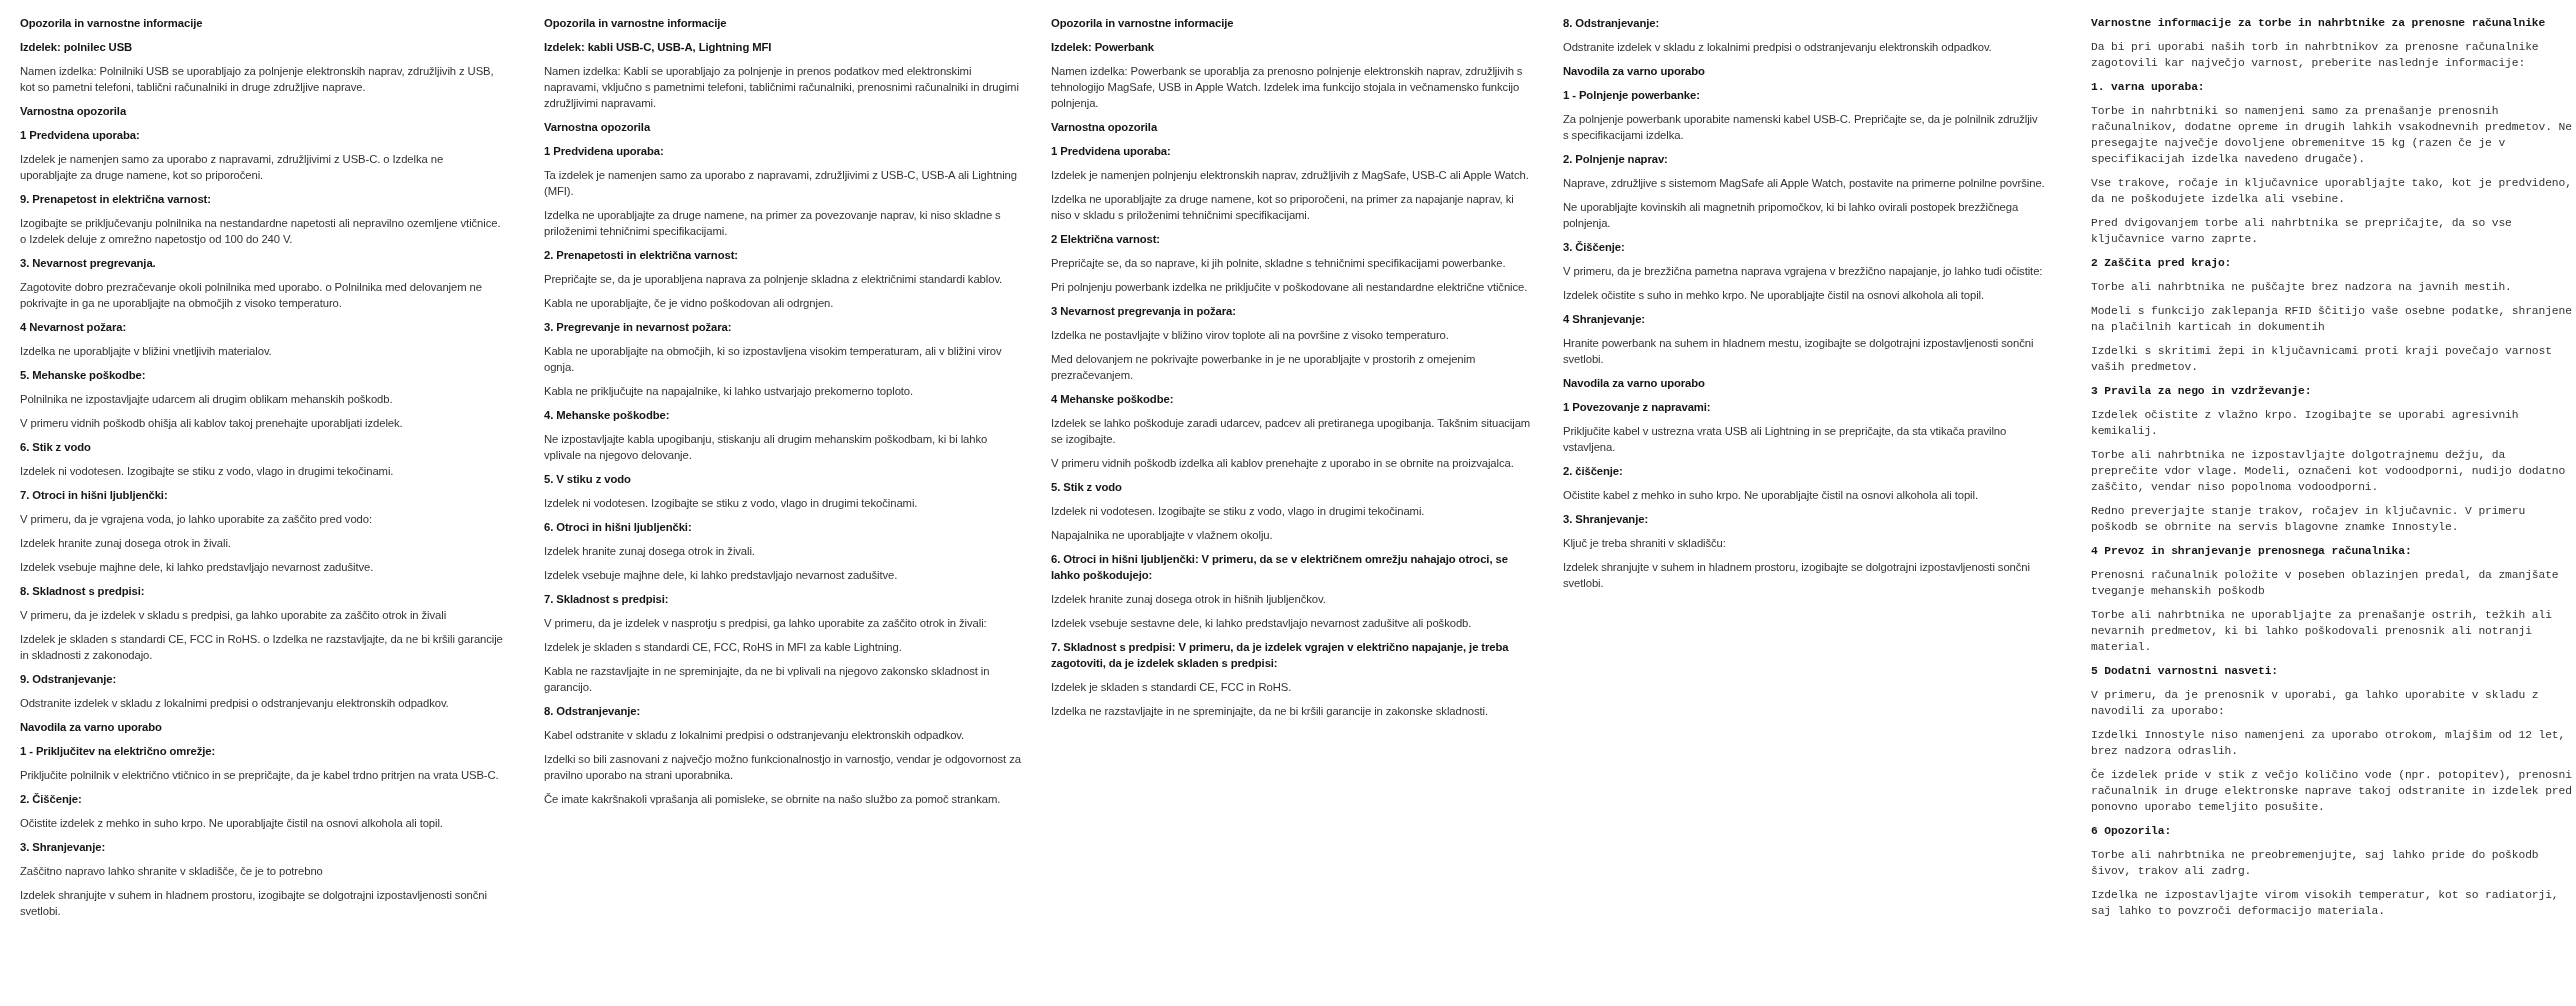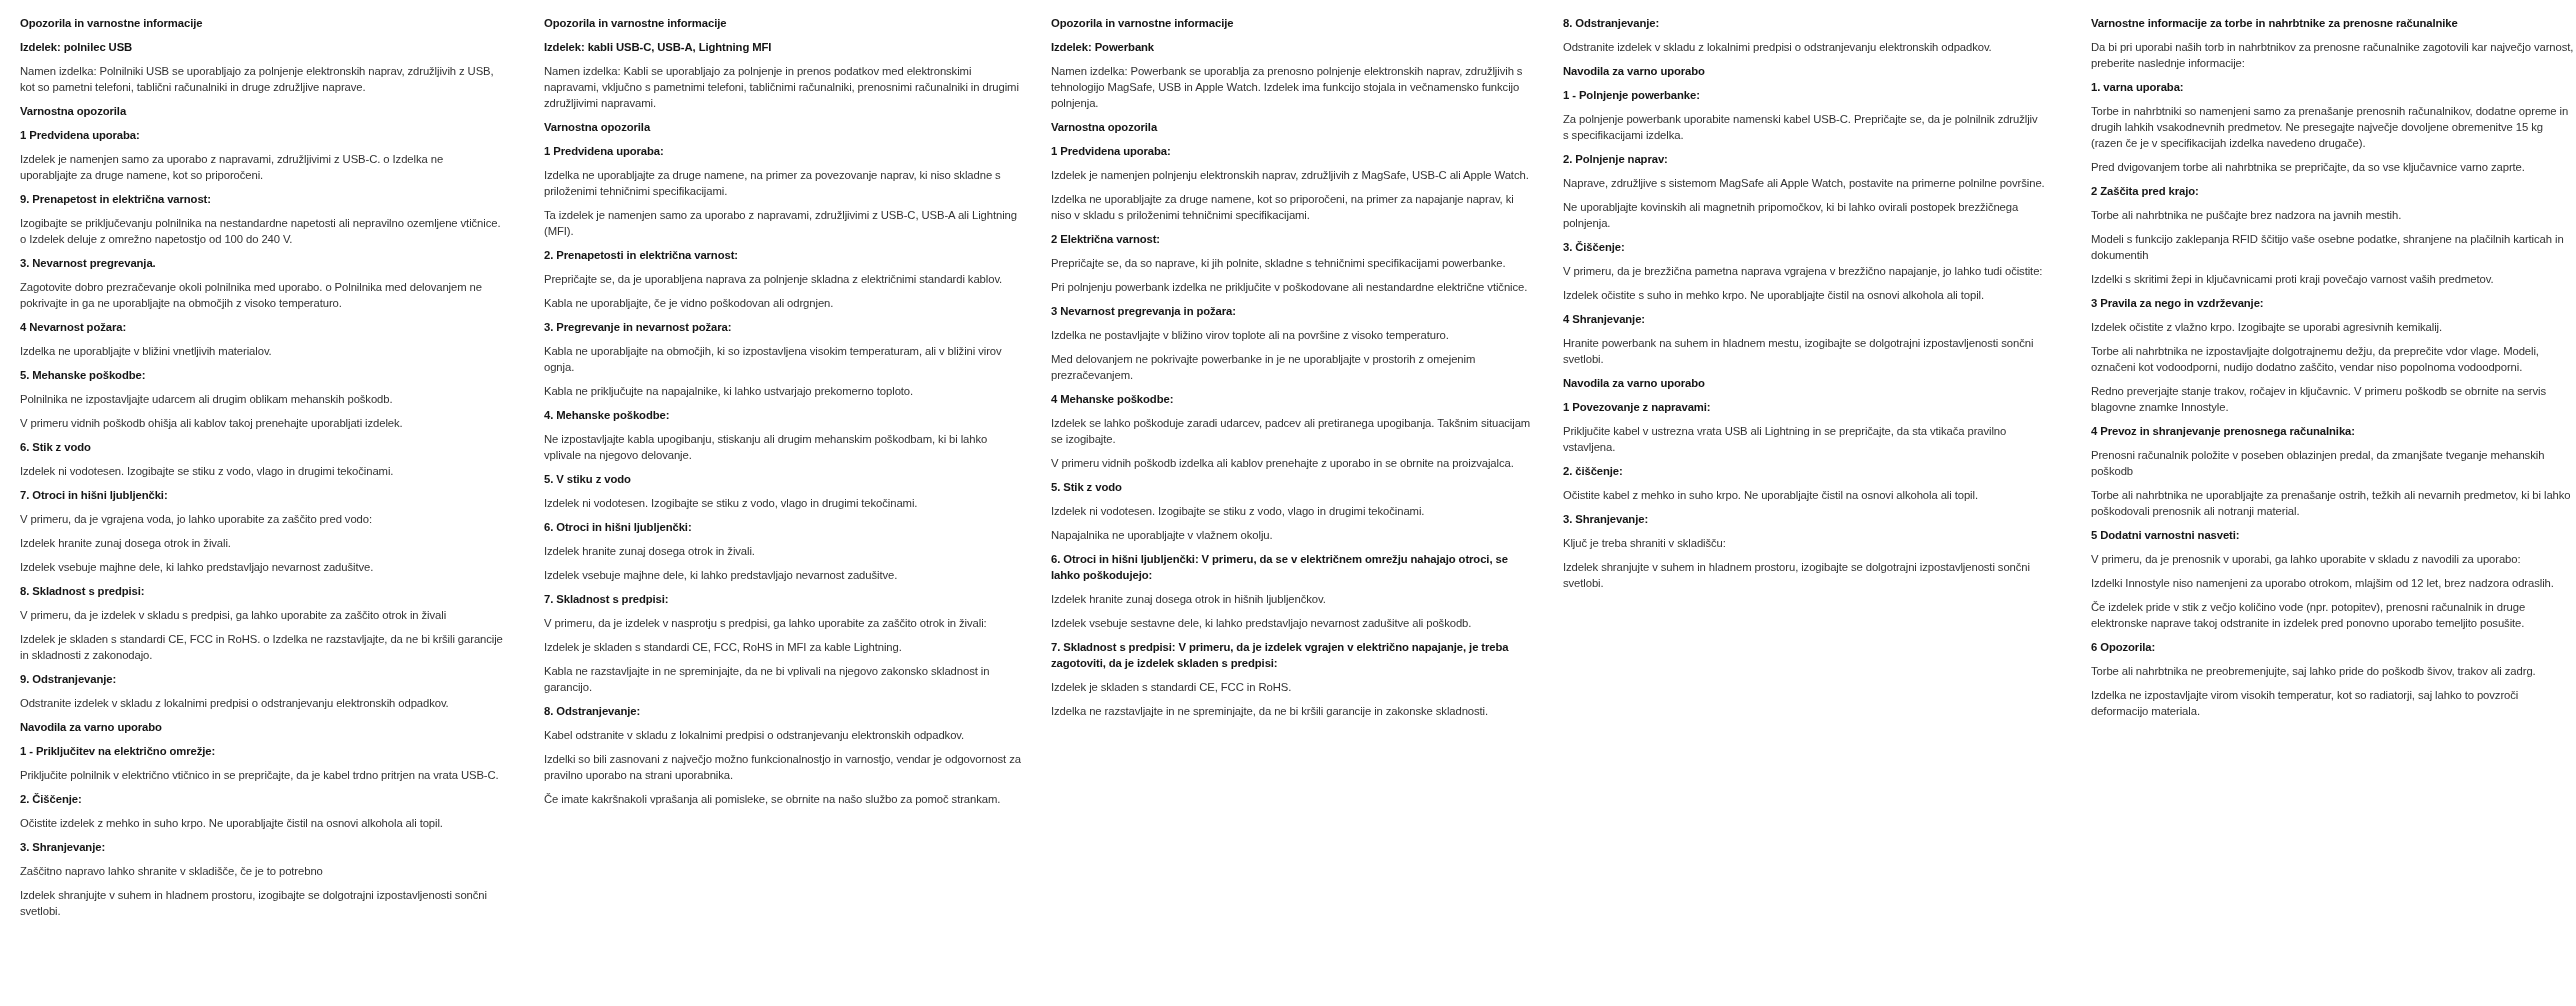--- a/index.html
+++ b/index.html
@@ -21,21 +21,21 @@
   }
   .col {
     position: absolute;
     top: 14.5px;
     width: 483px;
   }
   .col-1 { left: 20px; }
   .col-2 { left: 544px; }
   .col-3 { left: 1051px; }
   .col-4 { left: 1563px; }
-  .col-5 { left: 2091px; }
+  .col-5 { left: 2091px; font-family: Liberation Mono, monospace; }
   .block { margin: 0 0 8px 0; }
   .hd { font-weight: 700; color: #161616; }
   .bd { font-weight: 400; color: #333333; }
   .gap { }
 </style>
 </head>
 <body>
 
 <div class="page">
   <div class="col col-1">
@@ -73,22 +73,22 @@
       <div class="block hd">3. Shranjevanje:</div>
       <div class="block bd">Zaščitno napravo lahko shranite v skladišče, če je to potrebno</div>
       <div class="block bd">Izdelek shranjujte v suhem in hladnem prostoru, izogibajte se dolgotrajni izpostavljenosti sončni svetlobi.</div>
     </div>
   <div class="col col-2">
       <div class="block hd">Opozorila in varnostne informacije</div>
       <div class="block hd">Izdelek: kabli USB-C, USB-A, Lightning MFI</div>
       <div class="block bd">Namen izdelka: Kabli se uporabljajo za polnjenje in prenos podatkov med elektronskimi napravami, vključno s pametnimi telefoni, tabličnimi računalniki, prenosnimi računalniki in drugimi združljivimi napravami.</div>
       <div class="block hd">Varnostna opozorila</div>
       <div class="block hd">1 Predvidena uporaba:</div>
+      <div class="block bd">Ta izdelek je namenjen samo za uporabo z napravami, združljivimi z USB-C, USB-A ali Lightning (MFI).</div>
       <div class="block bd">Izdelka ne uporabljajte za druge namene, na primer za povezovanje naprav, ki niso skladne s priloženimi tehničnimi specifikacijami.</div>
-      <div class="block bd">Ta izdelek je namenjen samo za uporabo z napravami, združljivimi z USB-C, USB-A ali Lightning (MFI).</div>
       <div class="block hd">2. Prenapetosti in električna varnost:</div>
       <div class="block bd">Prepričajte se, da je uporabljena naprava za polnjenje skladna z električnimi standardi kablov.</div>
       <div class="block bd">Kabla ne uporabljajte, če je vidno poškodovan ali odrgnjen.</div>
       <div class="block hd">3. Pregrevanje in nevarnost požara:</div>
       <div class="block bd">Kabla ne uporabljajte na območjih, ki so izpostavljena visokim temperaturam, ali v bližini virov ognja.</div>
       <div class="block bd">Kabla ne priključujte na napajalnike, ki lahko ustvarjajo prekomerno toploto.</div>
       <div class="block hd">4. Mehanske poškodbe:</div>
       <div class="block bd">Ne izpostavljajte kabla upogibanju, stiskanju ali drugim mehanskim poškodbam, ki bi lahko vplivale na njegovo delovanje.</div>
       <div class="block hd">5. V stiku z vodo</div>
       <div class="block bd">Izdelek ni vodotesen. Izogibajte se stiku z vodo, vlago in drugimi tekočinami.</div>
@@ -152,20 +152,21 @@
       <div class="block bd">Očistite kabel z mehko in suho krpo. Ne uporabljajte čistil na osnovi alkohola ali topil.</div>
       <div class="block hd">3. Shranjevanje:</div>
       <div class="block bd">Ključ je treba shraniti v skladišču:</div>
       <div class="block bd">Izdelek shranjujte v suhem in hladnem prostoru, izogibajte se dolgotrajni izpostavljenosti sončni svetlobi.</div>
     </div>
   <div class="col col-5">
       <div class="block hd">Varnostne informacije za torbe in nahrbtnike za prenosne računalnike</div>
       <div class="block bd">Da bi pri uporabi naših torb in nahrbtnikov za prenosne računalnike zagotovili kar največjo varnost, preberite naslednje informacije:</div>
       <div class="block hd">1. varna uporaba:</div>
       <div class="block bd">Torbe in nahrbtniki so namenjeni samo za prenašanje prenosnih računalnikov, dodatne opreme in drugih lahkih vsakodnevnih predmetov. Ne presegajte največje dovoljene obremenitve 15 kg (razen če je v specifikacijah izdelka navedeno drugače).</div>
+      <div class="block bd">Vse trakove, ročaje in ključavnice uporabljajte tako, kot je predvideno, da ne poškodujete izdelka ali vsebine.</div>
       <div class="block bd">Pred dvigovanjem torbe ali nahrbtnika se prepričajte, da so vse ključavnice varno zaprte.</div>
       <div class="block hd">2 Zaščita pred krajo:</div>
       <div class="block bd">Torbe ali nahrbtnika ne puščajte brez nadzora na javnih mestih.</div>
       <div class="block bd">Modeli s funkcijo zaklepanja RFID ščitijo vaše osebne podatke, shranjene na plačilnih karticah in dokumentih</div>
       <div class="block bd">Izdelki s skritimi žepi in ključavnicami proti kraji povečajo varnost vaših predmetov.</div>
       <div class="block hd">3 Pravila za nego in vzdrževanje:</div>
       <div class="block bd">Izdelek očistite z vlažno krpo. Izogibajte se uporabi agresivnih kemikalij.</div>
       <div class="block bd">Torbe ali nahrbtnika ne izpostavljajte dolgotrajnemu dežju, da preprečite vdor vlage. Modeli, označeni kot vodoodporni, nudijo dodatno zaščito, vendar niso popolnoma vodoodporni.</div>
       <div class="block bd">Redno preverjajte stanje trakov, ročajev in ključavnic. V primeru poškodb se obrnite na servis blagovne znamke Innostyle.</div>
       <div class="block hd">4 Prevoz in shranjevanje prenosnega računalnika:</div>

